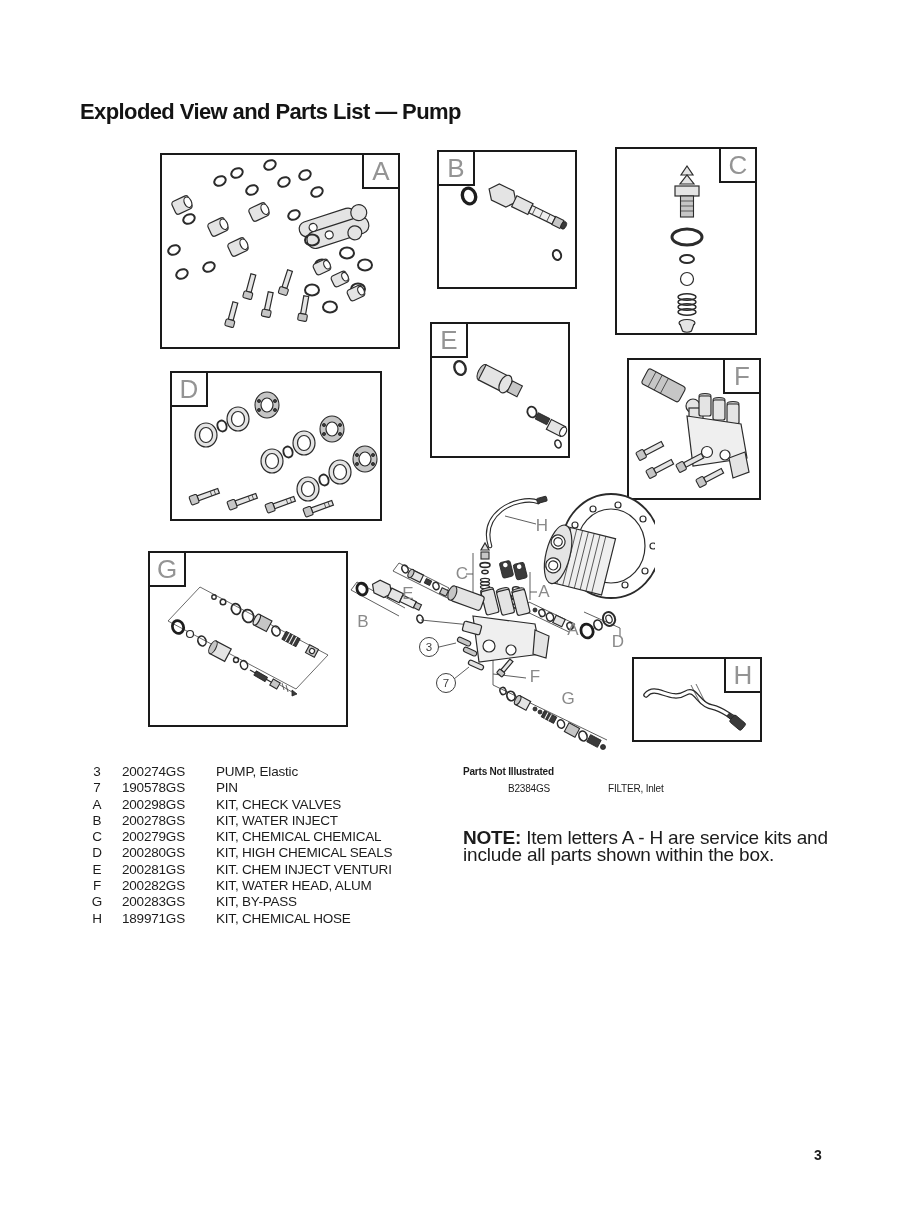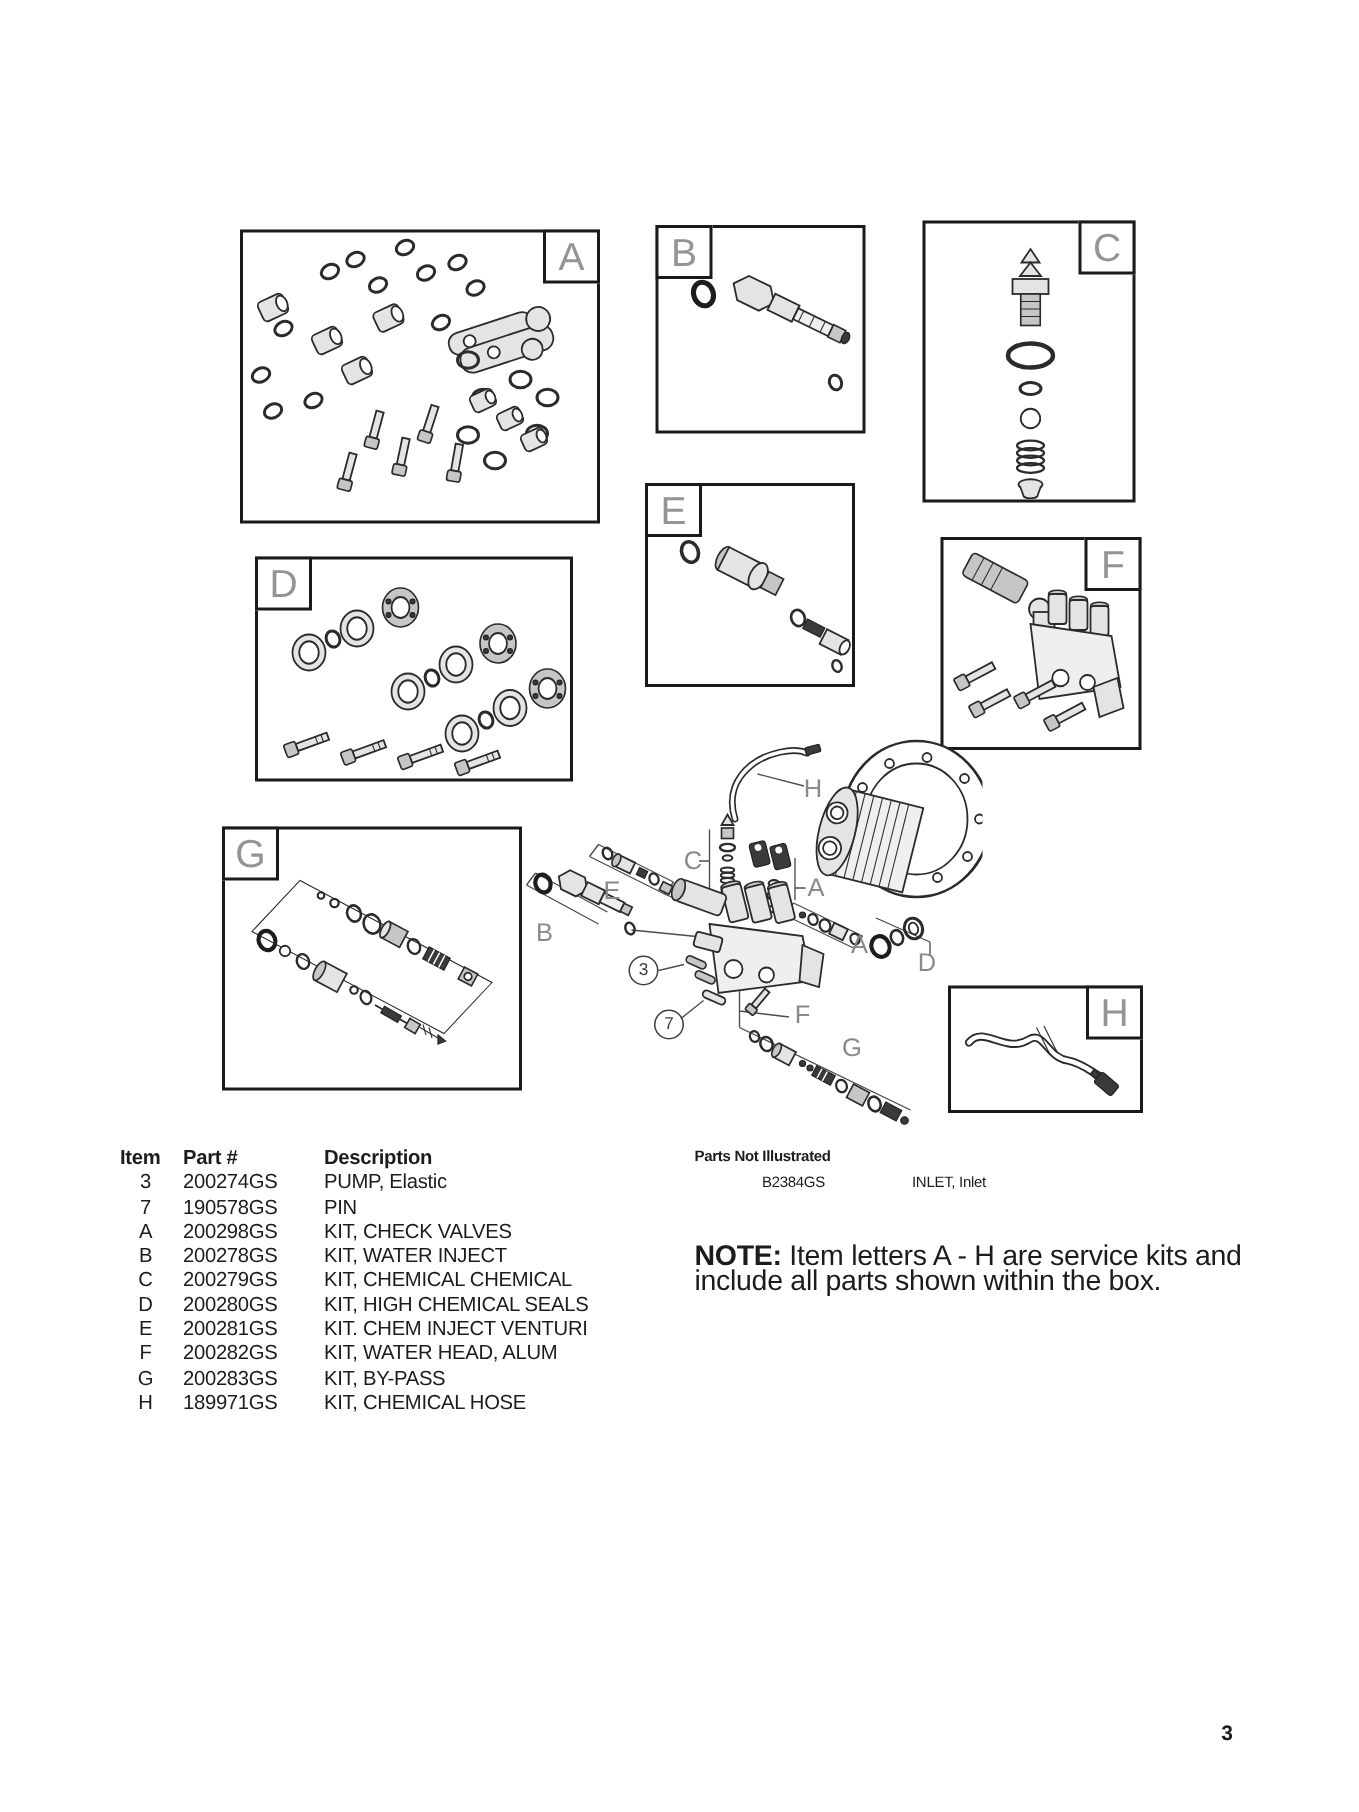--- a/index.html
+++ b/index.html
@@ -53,20 +53,21 @@
   .note { position:absolute; left:463px; top:830px; width:392px; font-size:19px; line-height:16.8px; letter-spacing:-0.2px; }
   .note b { font-weight:700; }
 
   .pagenum { position:absolute; left:806px; top:1147px; width:24px; text-align:center; font-size:14px; font-weight:700; }
 </style>
 </head>
 <body>
 
 <div class="page">
 
+  <div class="title">Exploded View and Parts List — Pump</div>
 
   <div class="pbox" style="left:160px; top:153px; width:240px; height:196px;">
     <svg width="236" height="192" viewBox="0 0 236 192">
       <ellipse class="or" cx="58" cy="26" rx="6" ry="4.5" transform="rotate(-25 58 26)"></ellipse>
       <ellipse class="or" cx="75" cy="18" rx="6" ry="4.5" transform="rotate(-25 75 18)"></ellipse>
       <ellipse class="or" cx="90" cy="35" rx="6" ry="4.5" transform="rotate(-25 90 35)"></ellipse>
       <ellipse class="or" cx="108" cy="10" rx="6" ry="4.5" transform="rotate(-25 108 10)"></ellipse>
       <ellipse class="or" cx="122" cy="27" rx="6" ry="4.5" transform="rotate(-25 122 27)"></ellipse>
       <ellipse class="or" cx="143" cy="20" rx="6" ry="4.5" transform="rotate(-25 143 20)"></ellipse>
       <ellipse class="or" cx="155" cy="37" rx="6" ry="4.5" transform="rotate(-25 155 37)"></ellipse>
@@ -572,25 +573,20 @@
     <span class="callout" style="left:28px;  top:154px;">B</span>
     <span class="callout" style="left:238px; top:162px;">A</span>
     <span class="callout" style="left:283px; top:174px;">D</span>
     <span class="cnum" style="left:94px;  top:179px;">3</span>
     <span class="callout" style="left:200px; top:209px;">F</span>
     <span class="cnum" style="left:111px; top:215px;">7</span>
     <span class="callout" style="left:233px; top:231px;">G</span>
   </div>
 
   <div class="ptable">
-    <div class="trow thead">
-      <span class="c-item">Item</span>
-      <span class="c-part">Part #</span>
-      <span class="c-desc">Description</span>
-    </div>
     <div class="trow">
         <span class="c-item">3</span>
         <span class="c-part">200274GS</span>
         <span class="c-desc">PUMP, Elastic</span>
       </div>
     <div class="trow">
         <span class="c-item">7</span>
         <span class="c-part">190578GS</span>
         <span class="c-desc">PIN</span>
       </div>
@@ -633,21 +629,21 @@
         <span class="c-item">H</span>
         <span class="c-part">189971GS</span>
         <span class="c-desc">KIT, CHEMICAL HOSE</span>
       </div>
   </div>
 
   <div class="ni">
     <div class="ni-title">Parts Not Illustrated</div>
     <div class="ni-row">
         <span class="ni-part">B2384GS</span>
-        <span class="ni-desc">INLET, Inlet</span>
+        <span class="ni-desc">FILTER, Inlet</span>
       </div>
   </div>
 
   <div class="note"><b>NOTE:</b><span> Item letters A - H are service kits and include all parts shown within the box.</span></div>
 
   <div class="pagenum">3</div>
 
 </div>
 
 </body></html>

